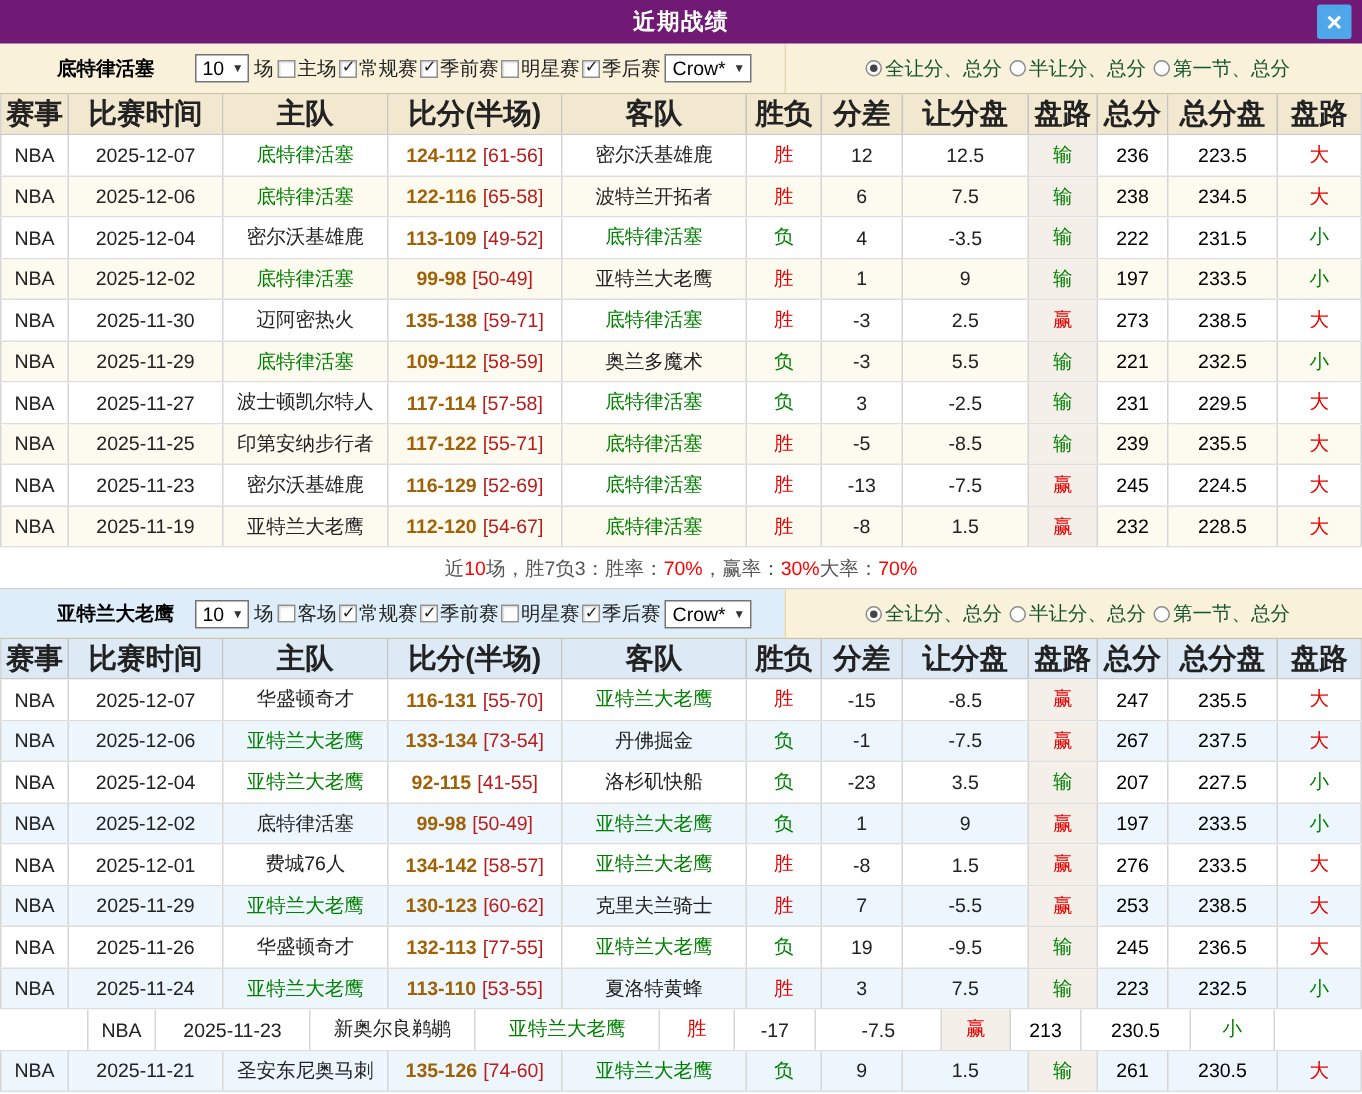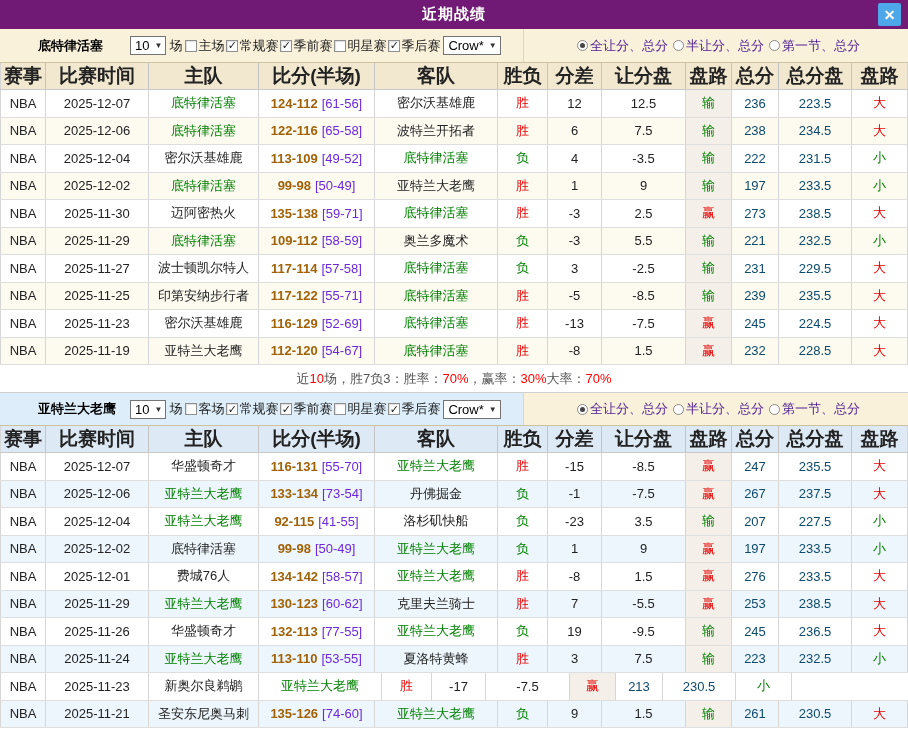--- a/index.html
+++ b/index.html
@@ -20,46 +20,46 @@
   .fb2{height:32px;border-top:1px solid #cfcfcf;}
   .fb2 .left{background:#ddeefa;}
   .team-name{font-weight:bold;font-size:13px;color:#000;margin-left:38px;width:92px;}
   .sel{display:inline-flex;align-items:center;border:1px solid #737373;background:#fff;height:19px;padding:0 3px 0 4px;font-size:13px;color:#000;box-sizing:border-box;}
   .sel .arrow{font-size:8px;margin-left:5px;color:#333;}
   .suffix{font-size:13px;color:#222;margin:0 1px 0 3px;}
   .cb{display:inline-flex;align-items:center;font-size:13px;color:#222;cursor:pointer;}
   .cb .box{width:12px;height:12px;border:1px solid #8f8f8f;background:#fdfdfd;margin:0 1px 0 2px;font-size:11px;line-height:11px;
            display:inline-flex;align-items:center;justify-content:center;color:#222;box-sizing:border-box;box-shadow:inset 1px 1px 1px rgba(0,0,0,.12);}
   .filters{display:inline-flex;align-items:center;margin-right:3px;}
-  .radio-item{display:inline-flex;align-items:center;font-size:13px;color:#4c1d95;margin-left:5px;cursor:pointer;}
+  .radio-item{display:inline-flex;align-items:center;font-size:13px;color:#14532d;margin-left:5px;cursor:pointer;}
   .radio{width:11px;height:11px;border:1px solid #8a8a8a;border-radius:50%;background:#fdfdfd;margin-right:2px;
          display:inline-flex;align-items:center;justify-content:center;box-sizing:border-box;}
   .radio .dot{width:5px;height:5px;border-radius:50%;background:#444;display:none;}
   .radio.on .dot{display:block;}
 
   
   .thead{display:flex;height:28px;border-top:1px solid #cdc2a0;border-bottom:1px solid #c9c9c9;box-sizing:border-box;}
   .hc{display:flex;align-items:center;justify-content:center;font-size:19px;font-weight:bold;color:#222;
       border-right:1px solid #c4c4c4;box-sizing:border-box;}
   .th1 .hc{background:#f2e7cf;}
   .th2 .hc{background:#dde9f4;}
   .hc.c1,.cell.c1{border-left:1px solid #d6d6d6;}
-  .tbody .row{display:flex;height:27.5px;border-bottom:1px solid #dedede;box-sizing:border-box;background:#fff;}
+  .tbody .row{display:flex;height:27.5px;border-bottom:1px solid #dedede;box-sizing:border-box;background:#fff;justify-content:center;}
   .strip-cream .row:nth-child(even){background:#fdfaf0;}
   .strip-blue .row:nth-child(even){background:#edf6fc;}
   .cell{display:flex;align-items:center;justify-content:center;font-size:13px;color:#222;
         border-right:1px solid #d6d6d6;box-sizing:border-box;}
   .c1{width:46px;}  .c2{width:103px;} .c3{width:110px;} .c4{width:116px;} .c5{width:123px;} .c6{width:50px;}
   .c7{width:54px;}  .c8{width:84px;}  .c9{width:46px;}  .c10{width:47px;} .c11{width:73px;} .c12{width:56px;border-right:1px solid #d6d6d6;}
   .cell.c9{background:#f4f0e9;}
   .t-green{color:#008000;}
   .t-red{color:#e60000;}
-  .t-blue{color:#0c4a6e;}
+  .t-blue{color:#000000;}
   .score-m{font-weight:bold;color:#a16207;margin-right:4px;}
-  .score-h{color:#6d28d9;}
+  .score-h{color:#b91c1c;}
 
   
   .summary{height:27px;display:flex;align-items:center;justify-content:center;font-size:13px;color:#555;background:#fff;}
   .summary .red{color:#f00;}
 </style>
 </head>
 <body>
 
 <div class="dialog">
 

